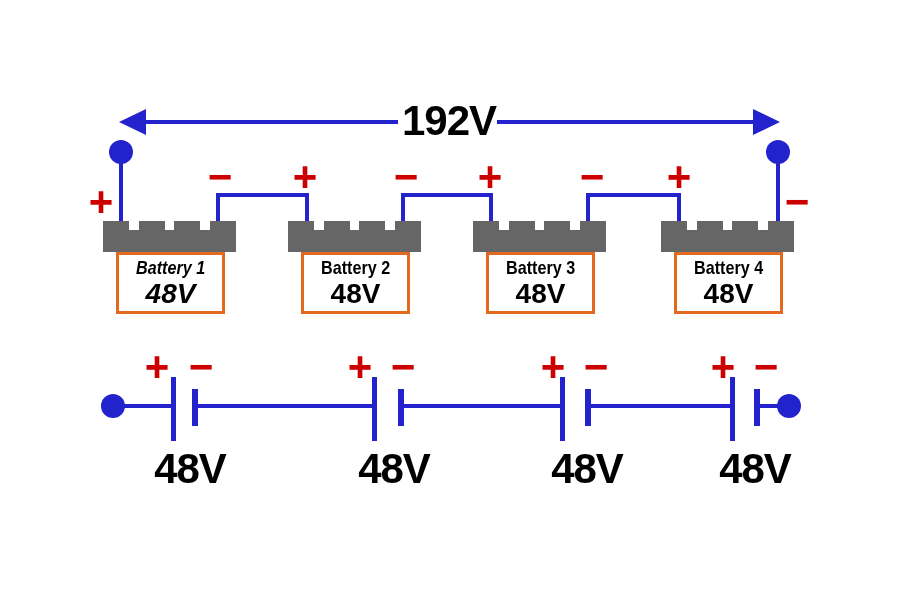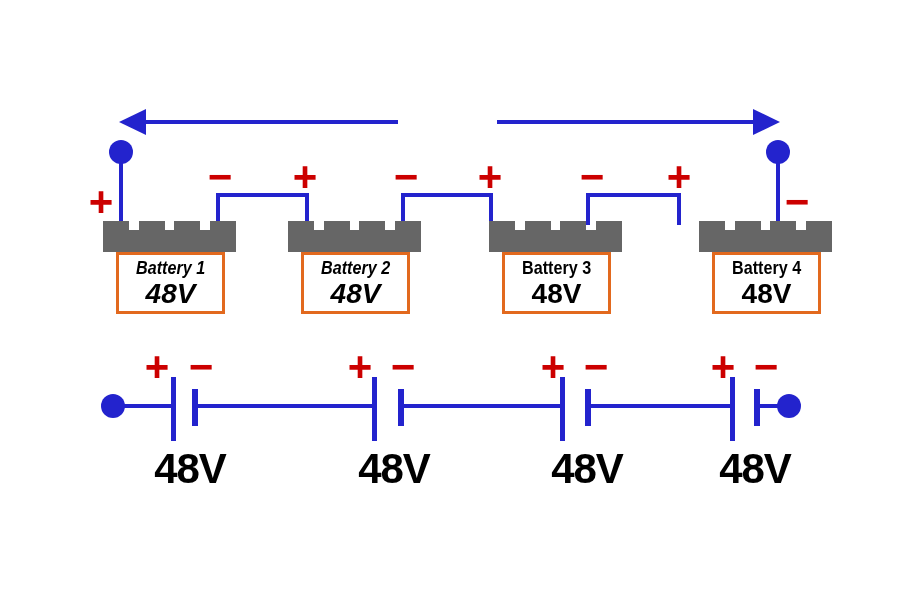--- a/index.html
+++ b/index.html
@@ -32,20 +32,21 @@
 </style>
 </head>
 <body>
 
 <div class="canvas">
 
   <div class="hwire" style="left:132px;top:120px;width:266px;"></div>
   <div class="hwire" style="left:497px;top:120px;width:268px;"></div>
   <div class="ah ah-left" style="left:119px;top:109px;"></div>
   <div class="ah ah-right" style="left:753px;top:109px;"></div>
+  <div class="biglabel" style="left:449px;top:121px;">192V</div>
 
   <div class="node" style="left:109px;top:140px;"></div>
   <div class="node" style="left:766px;top:140px;"></div>
   <div class="vwire" style="left:119px;top:162px;height:62px;"></div>
   <div class="vwire" style="left:776px;top:162px;height:62px;"></div>
 
   <div class="pol" style="left:101px;top:202px;">+</div>
   <div class="pol" style="left:797px;top:202px;">−</div>
 
   <div class="bridge" style="left:216px;top:193px;width:93px;height:32px;"></div>
@@ -64,45 +65,45 @@
     <div class="bump" style="left:36px;"></div>
     <div class="bump" style="left:71px;"></div>
     <div class="bump" style="left:107px;"></div>
     <div class="capbar"></div>
     <div class="batbody">
       <span class="batname">Battery 1</span>
       <span class="batvolt">48V</span>
     </div>
   </div>
 
-  <div class="battery" style="left:288px;top:221px;font-style:italic;">
+  <div class="battery" style="left:288px;top:221px;">
     <div class="bump" style="left:0px;"></div>
     <div class="bump" style="left:36px;"></div>
     <div class="bump" style="left:71px;"></div>
     <div class="bump" style="left:107px;"></div>
     <div class="capbar"></div>
     <div class="batbody">
       <span class="batname">Battery 2</span>
       <span class="batvolt">48V</span>
     </div>
   </div>
 
-  <div class="battery" style="left:489px;top:221px;text-align:center;">
+  <div class="battery" style="left:473px;top:221px;text-align:center;">
     <div class="bump" style="left:0px;"></div>
     <div class="bump" style="left:36px;"></div>
     <div class="bump" style="left:71px;"></div>
     <div class="bump" style="left:107px;"></div>
     <div class="capbar"></div>
     <div class="batbody">
       <span class="batname">Battery 3</span>
       <span class="batvolt">48V</span>
     </div>
   </div>
 
-  <div class="battery" style="left:699px;top:221px;">
+  <div class="battery" style="left:661px;top:221px;">
     <div class="bump" style="left:0px;"></div>
     <div class="bump" style="left:36px;"></div>
     <div class="bump" style="left:71px;"></div>
     <div class="bump" style="left:107px;"></div>
     <div class="capbar"></div>
     <div class="batbody">
       <span class="batname">Battery 4</span>
       <span class="batvolt">48V</span>
     </div>
   </div>

